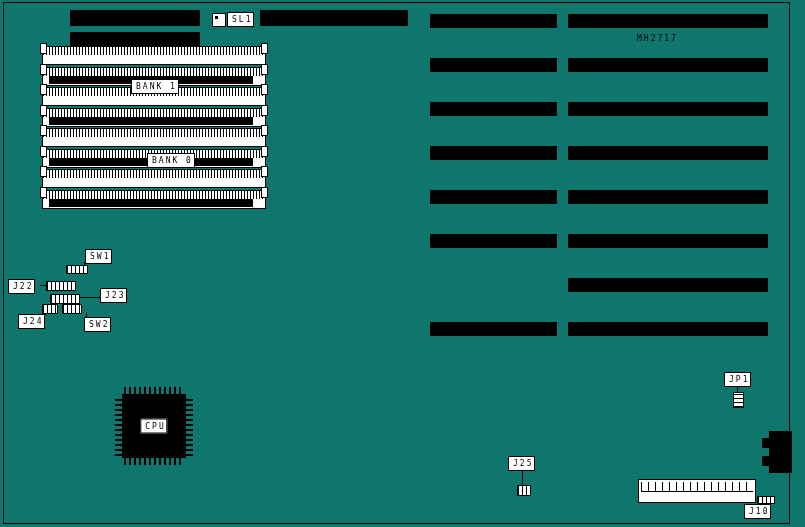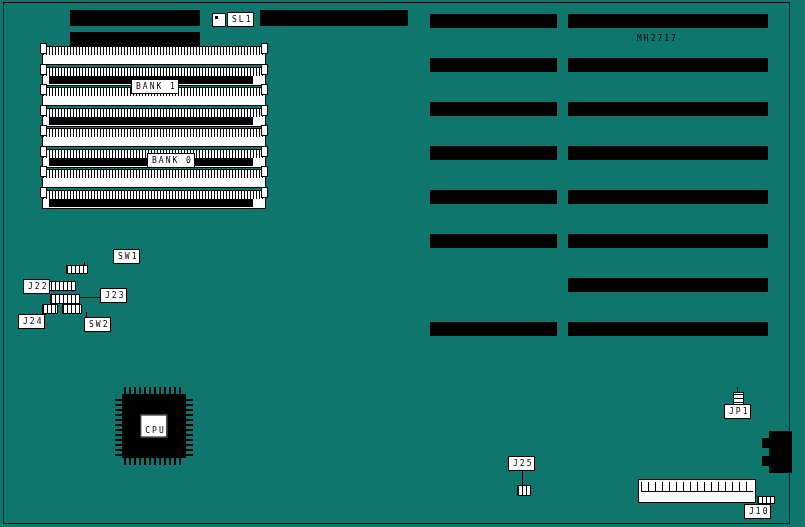--- a/index.html
+++ b/index.html
@@ -63,21 +63,21 @@
   .chip-cpu .pins-t { top:0; } .chip-cpu .pins-b { bottom:0; }
   .chip-cpu .pins-l, .chip-cpu .pins-r {
     position:absolute; top:9px; bottom:9px; width:7px;
     background:repeating-linear-gradient(0deg,#000 0 2px,transparent 2px 5px);
   }
   .chip-cpu .pins-l { left:0; } .chip-cpu .pins-r { right:0; }
   .chip-cpu .body { position:absolute; left:7px; top:7px; right:7px; bottom:7px; background:#000; }
   .chip-label {
     position:absolute; left:50%; top:50%; transform:translate(-50%,-50%);
     background:#fff; border:1px solid #000; font-size:8px; line-height:1;
-    letter-spacing:2px; padding:11px 1px 2px 4px; z-index:6; white-space:nowrap;
+    letter-spacing:2px; padding:3px 1px 2px 4px; z-index:6; white-space:nowrap;
   }
   
   .chip-npu {
     position:absolute; left:228px; top:384px; width:76px; height:82px;
     border:1px solid #000; background-color:#fff;
     background-image:radial-gradient(circle,#000 1.2px,transparent 1.4px);
     background-size:7px 7px; background-position:3px 3px;
   }
   
   .bottom-conn {
@@ -142,25 +142,25 @@
       <div class="mod"></div>
     </div>
   <div class="simm" style="top:169px;"></div>
   <div class="simm" style="top:190px;">
       <div class="mod"></div>
     </div>
 
   <div class="label-box" style="left:131px; top:79px;text-align:center;">BANK 1</div>
   <div class="label-box" style="left:127px; top:153px;margin-left:20px;">BANK 0</div>
 
-  <div class="label-box" style="left:85px; top:249px;margin-left:28px;">SW1</div>
+  <div class="label-box" style="left:85px; top:249px;">SW1</div>
   <div class="dip" style="left:66px; top:265px; width:20px; height:7px;"></div>
   <div class="line" style="left:84px; top:262px; width:1px; height:4px;"></div>
 
-  <div class="label-box" style="left:23px; top:279px;text-align:right;">J22</div>
+  <div class="label-box" style="left:8px; top:279px;text-align:right;">J22</div>
   <div class="dip" style="left:46px; top:281px; width:28px; height:8px;"></div>
   <div class="line" style="left:40px; top:285px; width:6px; height:1px;"></div>
 
   <div class="label-box" style="left:100px; top:288px;">J23</div>
   <div class="dip" style="left:50px; top:294px; width:28px; height:8px;"></div>
   <div class="line" style="left:79px; top:297px; width:21px; height:1px;"></div>
 
   <div class="label-box" style="left:18px; top:314px;">J24</div>
   <div class="dip" style="left:42px; top:304px; width:14px; height:8px;"></div>
   <div class="line" style="left:45px; top:312px; width:1px; height:3px;"></div>
@@ -172,21 +172,21 @@
   <div class="chip-cpu">
     <div class="pins-t"></div>
     <div class="pins-b"></div>
     <div class="pins-l"></div>
     <div class="pins-r"></div>
     <div class="body"></div>
     <div class="chip-label">CPU</div>
   </div>
 
 
-  <div class="label-box" style="left:724px; top:372px;margin-top:32px;">JP1</div>
+  <div class="label-box" style="left:724px; top:372px;">JP1</div>
   <div class="line" style="left:737px; top:387px; width:1px; height:5px;"></div>
   <div class="dip-v" style="left:733px; top:392px; width:9px; height:14px;"></div>
 
   <div class="label-box" style="left:508px; top:456px;">J25</div>
   <div class="line" style="left:522px; top:471px; width:1px; height:14px;"></div>
   <div class="dip" style="left:517px; top:485px; width:12px; height:9px;"></div>
 
   <div class="kbd-main"></div>
   <div class="kbd-tab1"></div>
   <div class="kbd-tab2"></div>

